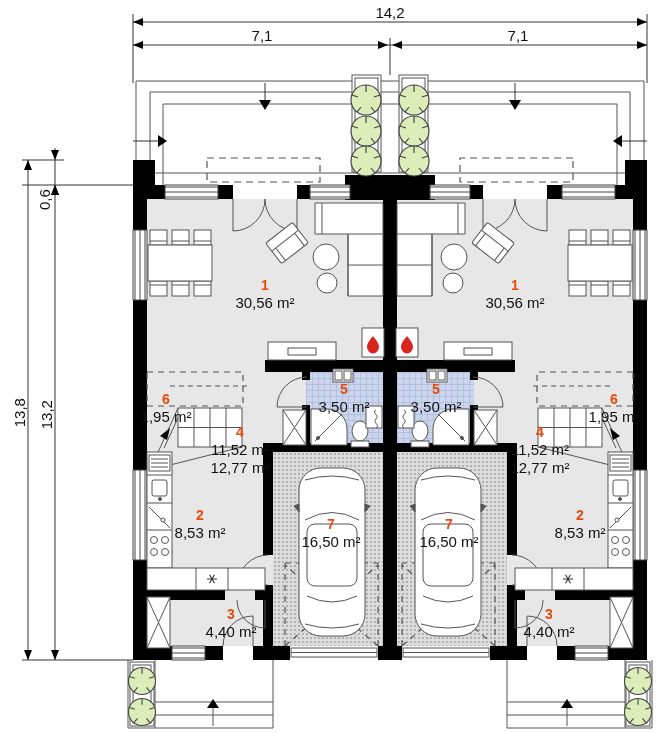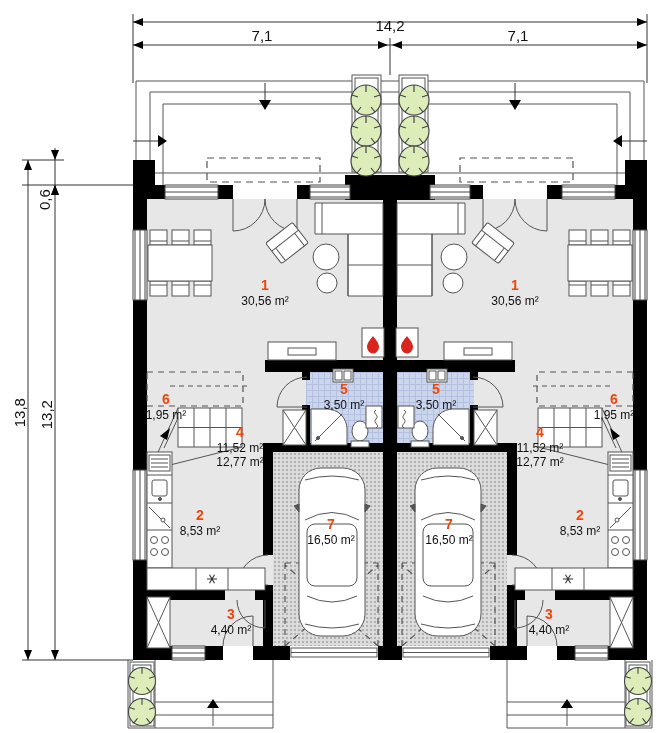--- a/index.html
+++ b/index.html
@@ -11,21 +11,21 @@
     background-image:linear-gradient(#b3c0df 1px,transparent 1px),
     linear-gradient(90deg,#b3c0df 1px,transparent 1px);background-size:6px 6px}
   .floor-garage{background-color:#dcdcdc;
     background-image:radial-gradient(#b2b2b2 0.8px,transparent 1px);background-size:4px 4px}
   svg.plan{position:absolute;left:0;top:0}
   .lbl{position:absolute;text-align:center;line-height:1.15;pointer-events:none}
   .dim{font-size:15px;color:#111}
   .vdim{transform:rotate(-90deg)}
   .rlabel{position:absolute;text-align:center;line-height:1.2;pointer-events:none}
   .rno{font-size:14px;font-weight:bold;color:#e8490f}
-  .rarea{font-size:12px;color:#111;white-space:nowrap}
+  .rarea{font-size:15px;color:#111;white-space:nowrap}
 </style>
 </head>
 <body>
 
 <div class="canvas">
 
   <div class="floor floor-gray" style="left:147px;top:199px;width:236px;height:447px"></div>
   <div class="floor floor-gray" style="left:397px;top:199px;width:236px;height:447px"></div>
   <div class="floor floor-bath" style="left:306px;top:372px;width:77px;height:71px"></div>
   <div class="floor floor-bath" style="left:397px;top:372px;width:77px;height:71px"></div>
@@ -247,21 +247,21 @@
     <g fill="#000">
       <path d="M133,22 l10,-4 v8 z M647,22 l-10,-4 v8 z"></path>
       <path d="M133,45 l10,-4 v8 z M647,45 l-10,-4 v8 z"></path>
       <path d="M378,41 v8 l10,-4 z M402,41 v8 l-10,-4 z"></path>
       <path d="M28,160 l-4,10 h8 z M28,660 l-4,-10 h8 z"></path>
       <path d="M55,185 l-4,10 h8 z M55,660 l-4,-10 h8 z"></path>
       <path d="M51,150 h8 l-4,10 z M51,195 h8 l-4,-10 z"></path>
     </g>
   </svg>
 
-  <div class="lbl dim" style="left:368px;top:17px;width:44px">14,2</div>
+  <div class="lbl dim" style="left:368px;top:4px;width:44px">14,2</div>
   <div class="lbl dim" style="left:240px;top:27px;width:44px">7,1</div>
   <div class="lbl dim" style="left:496px;top:27px;width:44px">7,1</div>
   <div class="lbl dim vdim" style="left:-2px;top:404px;width:44px">13,8</div>
   <div class="lbl dim vdim" style="left:25px;top:406px;width:44px">13,2</div>
   <div class="lbl dim vdim" style="left:30px;top:191px;width:30px">0,6</div>
 
   <div class="rlabel" style="left:225px;top:277px;width:80px">
     <div class="rno">1</div>
     <div class="rarea">30,56 m²</div>
   </div>

